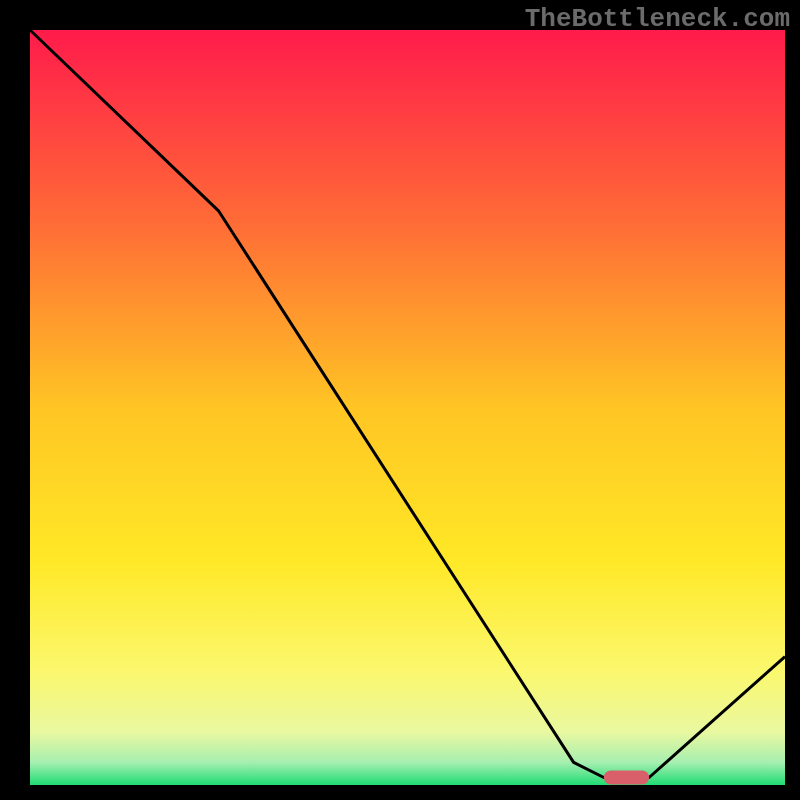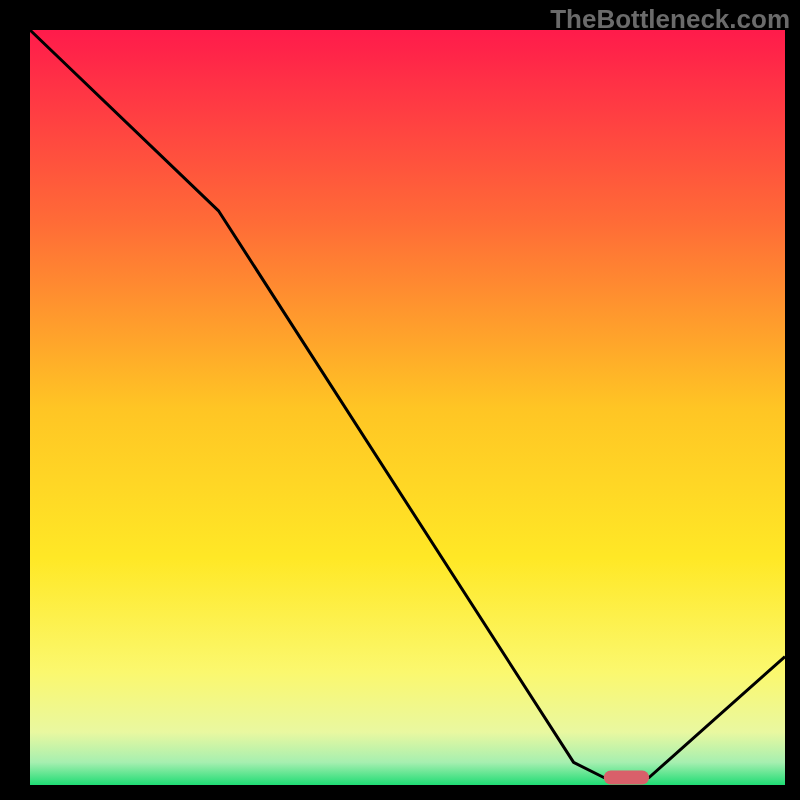--- a/index.html
+++ b/index.html
@@ -16,20 +16,21 @@
     height: 800px;
   }
   .watermark {
     position: absolute;
     top: 4px;
     right: 10px;
     font-size: 26px;
     font-weight: bold;
     color: #6b6b6b;
     z-index: 10;
+    font-family: Liberation Mono, monospace;
   }
   svg {
     display: block;
   }
 </style>
 </head>
 <body>
 
 <div class="chart-container">
   <div class="watermark">TheBottleneck.com</div>

